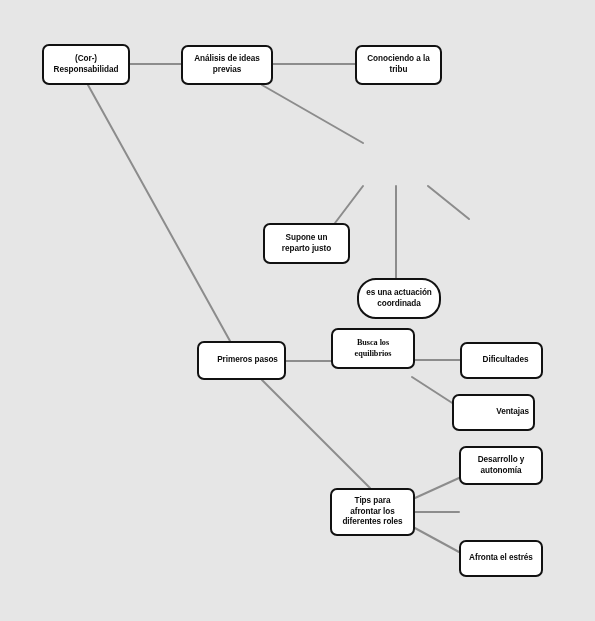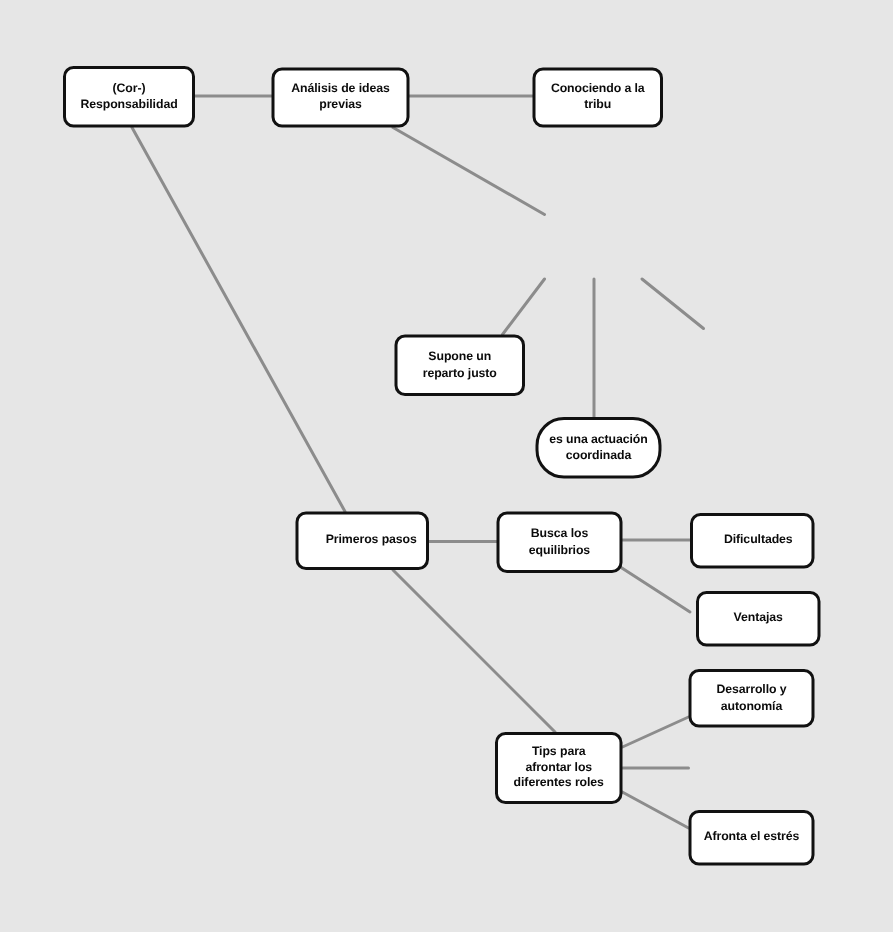--- a/index.html
+++ b/index.html
@@ -87,28 +87,28 @@
       <span class="node-label">Supone un
 reparto justo</span>
     </div>
     <div class="node" style="left: 357px; top: 278px; width: 84px; height: 41px; border-radius: 19px;">
       <span class="node-label">es una actuación
 coordinada</span>
     </div>
     <div class="node" style="left: 197px; top: 341px; width: 89px; height: 39px; padding-left: 16px;">
       <span class="node-label">Primeros pasos</span>
     </div>
-    <div class="node" style="left: 331px; top: 341px; width: 84px; height: 41px;">
+    <div class="node" style="left: 331px; top: 328px; width: 84px; height: 41px; font-family: Liberation Serif, serif;">
       <span class="node-label">Busca los
 equilibrios</span>
     </div>
     <div class="node" style="left: 460px; top: 342px; width: 83px; height: 37px; padding-left: 12px;">
       <span class="node-label">Dificultades</span>
     </div>
-    <div class="node" style="left: 464px; top: 394px; width: 83px; height: 37px;">
+    <div class="node" style="left: 452px; top: 394px; width: 83px; height: 37px; text-align: right;">
       <span class="node-label">Ventajas</span>
     </div>
     <div class="node" style="left: 459px; top: 446px; width: 84px; height: 39px;">
       <span class="node-label">Desarrollo y
 autonomía</span>
     </div>
     <div class="node" style="left: 459px; top: 540px; width: 84px; height: 37px;">
       <span class="node-label">Afronta el estrés</span>
     </div>
     <div class="node" style="left: 330px; top: 488px; width: 85px; height: 48px;">

